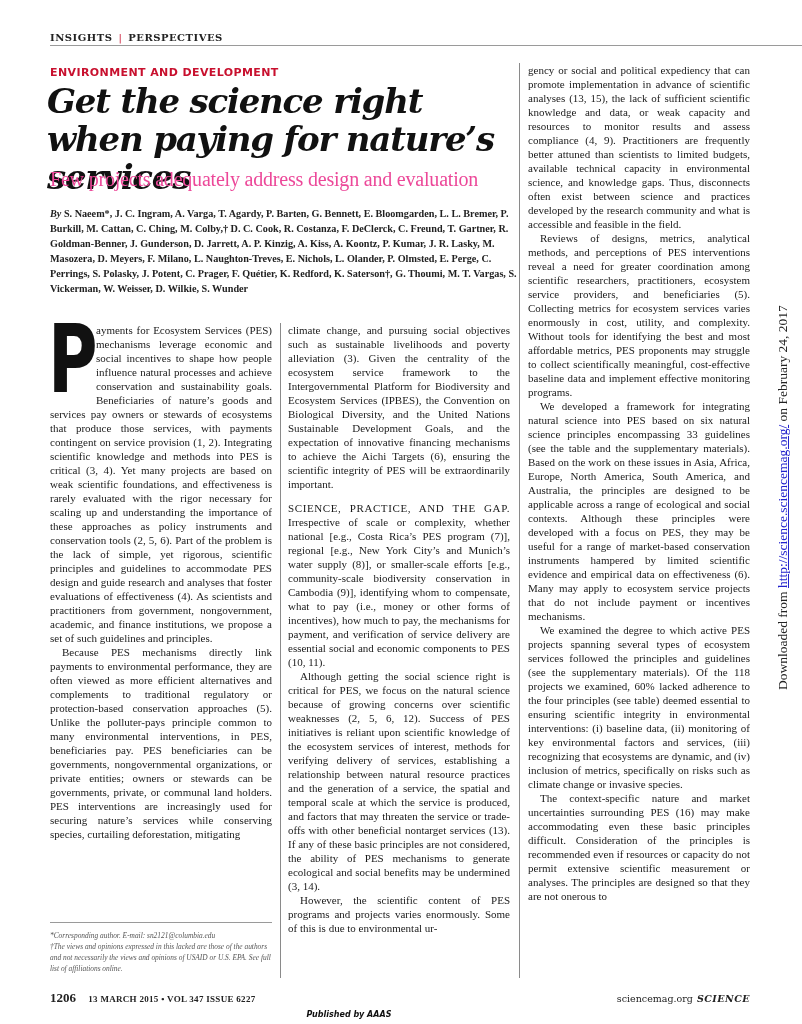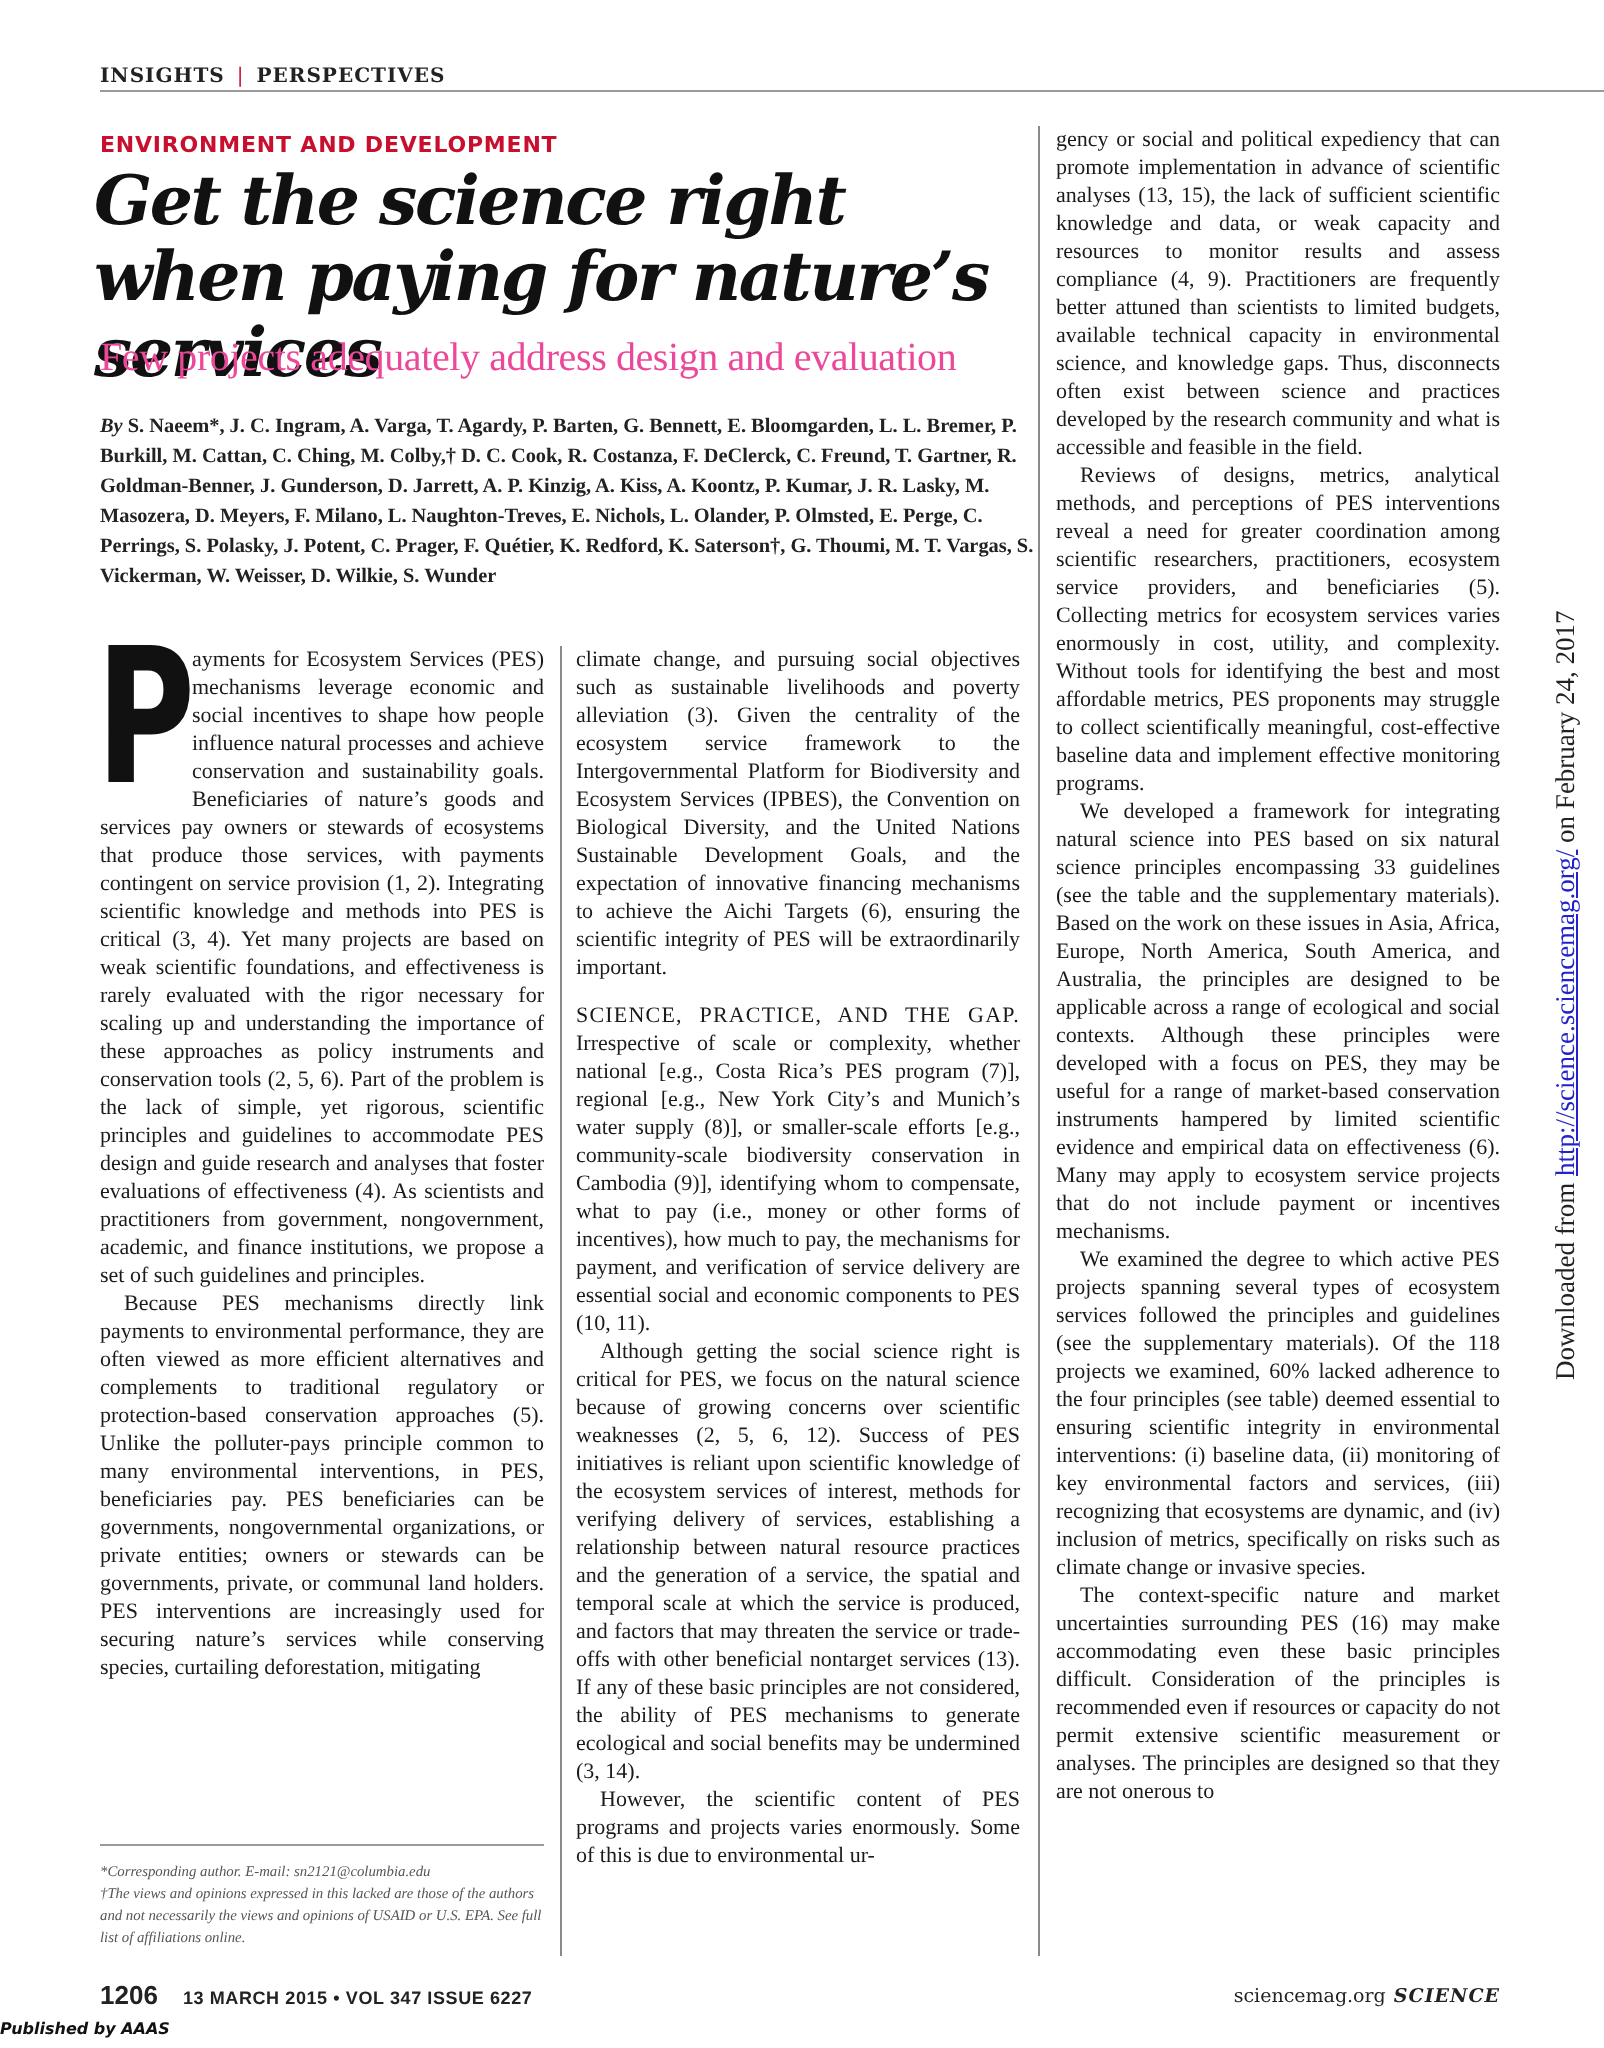--- a/index.html
+++ b/index.html
@@ -27,26 +27,26 @@
   .rule { position: absolute; width: 1px; background: #8a8a8a; }
   .rule1 { left: 280px; top: 323px; height: 655px; }
   .rule2 { left: 519px; top: 63px; height: 915px; }
 
   .dropcap { float: left; font-family: "DejaVu Sans", sans-serif; font-weight: bold; font-size: 94px; line-height: 78px; height: 80px; margin: -2px 8px 0 -2px; transform: scaleX(0.72); transform-origin: left top; width: 40px; color: #111; }
   .sub { font-variant: small-caps; font-weight: normal; letter-spacing: 0.6px; margin-top: 16px; }
 
   .footnote-rule { position: absolute; left: 50px; top: 922px; width: 222px; border-top: 1px solid #9a9a9a; }
   .footnotes { position: absolute; left: 50px; top: 930px; width: 222px; font-family: Liberation Serif, serif; font-size: 7.4px; line-height: 11px; color: #555; font-style: italic; }
 
-  .folio { position: absolute; left: 50px; top: 990px; font-family: Liberation Sans, sans-serif; font-size: 9px; color: #222; }
+  .folio { position: absolute; left: 50px; top: 990px; font-family: Liberation Serif, serif; font-size: 9px; color: #222; }
   .folio .page-num { font-weight: bold; font-size: 13px; margin-right: 10px; }
   .folio .issue { font-weight: bold; letter-spacing: 0.3px; }
   .footer-right { position: absolute; right: 52px; top: 993px; font-family: "DejaVu Serif", serif; font-size: 9.5px; color: #222; }
   .footer-right .journal { font-style: italic; font-weight: bold; letter-spacing: 0.5px; margin-left: 4px; }
-  .publisher { position: absolute; left: 0; width: 698px; top: 1010px; font-family: "DejaVu Sans", sans-serif; font-style: italic; font-weight: bold; font-size: 8px; color: #111; }
+  .publisher { position: absolute; left: 0; width: 698px; top: 1010px; text-align: center; font-family: "DejaVu Sans", sans-serif; font-style: italic; font-weight: bold; font-size: 8px; color: #111; }
 
   .stamp { position: absolute; left: 775px; top: 690px; transform: rotate(-90deg); transform-origin: left top; white-space: nowrap; font-family: "Liberation Serif", serif; font-size: 13.5px; color: #222; width: 620px; }
   .stamp a { color: #2222cc; text-decoration: underline; }
 </style>
 </head>
 <body>
 
 <div class="running-head">
   <span>INSIGHTS</span><span class="sep">|</span><span>PERSPECTIVES</span>
 </div>

